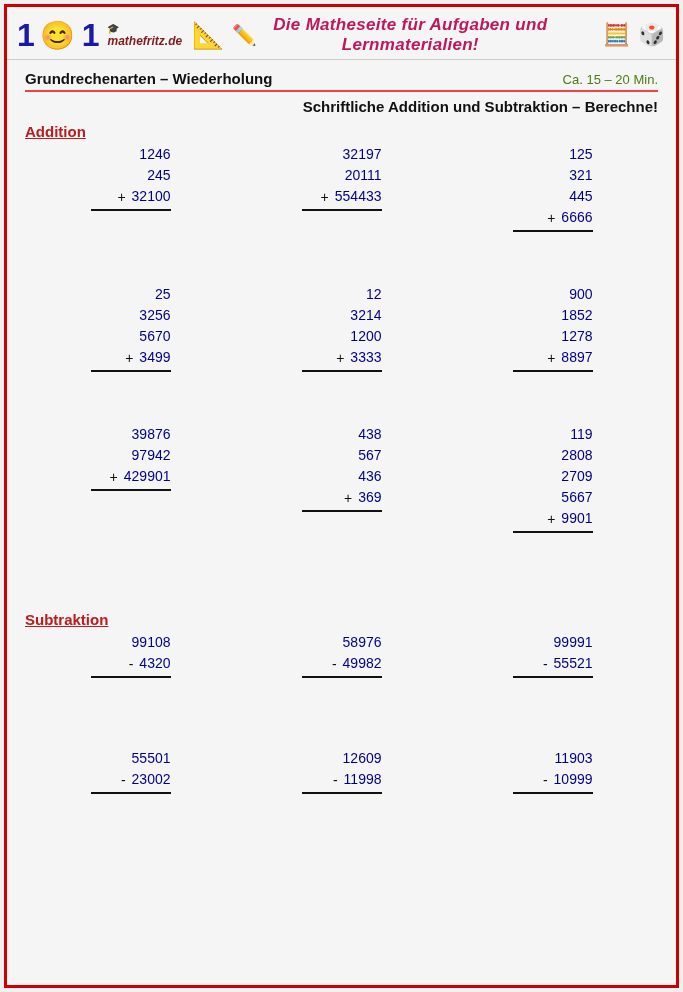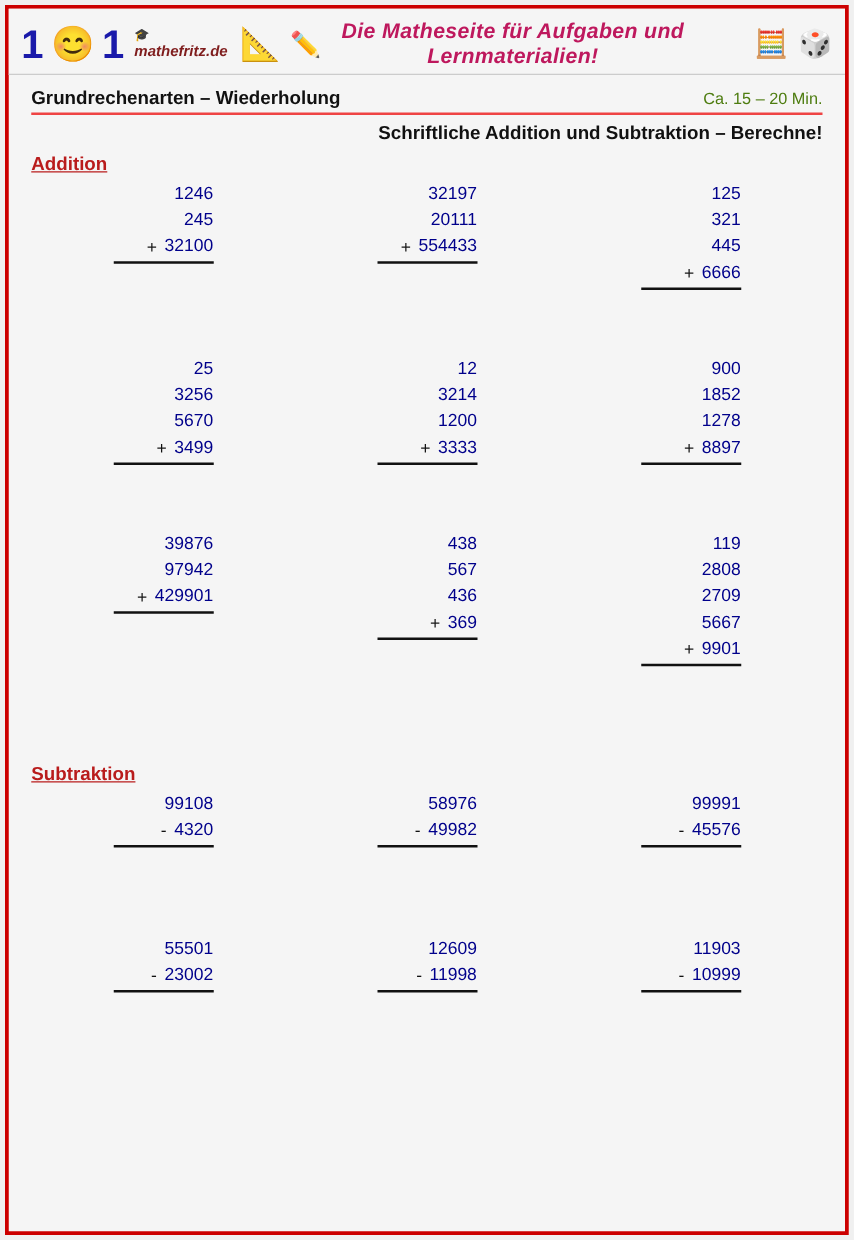--- a/index.html
+++ b/index.html
@@ -341,21 +341,21 @@
           <div class="problem-line"></div>
           <div class="answer-space"></div>
         </div>
       </div>
 
       <div class="problem-col">
         <div class="problem">
           <span class="problem-number">99991</span>
           <div class="problem-operator-row">
             <span class="operator">-</span>
-            <span class="problem-number">45576</span>
+            <span class="problem-number">55521</span>
           </div>
           <div class="problem-line"></div>
           <div class="answer-space"></div>
         </div>
       </div>
     </div>
 
     <div class="section-gap"></div>
     <div class="section-gap"></div>
 

